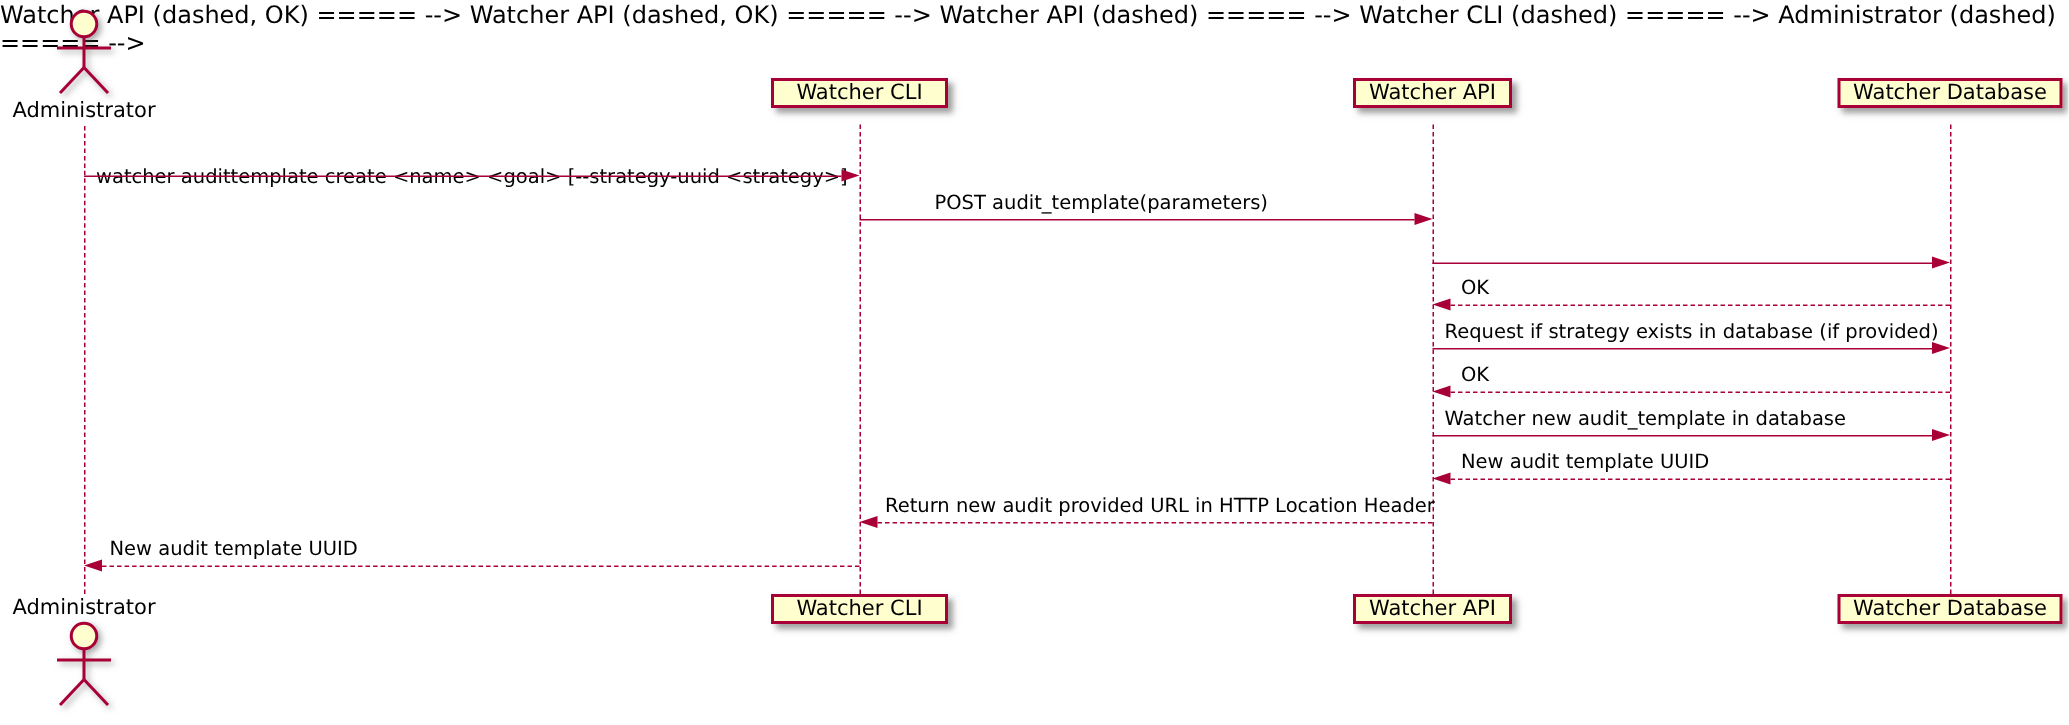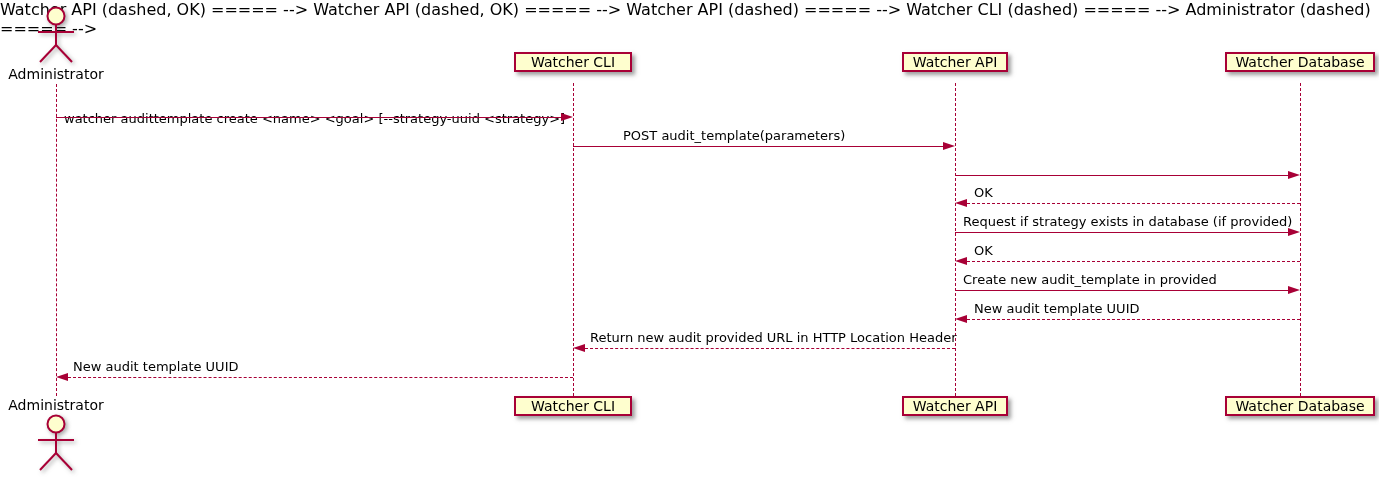--- a/index.html
+++ b/index.html
@@ -108,21 +108,21 @@
   <div class="mlabel" style="left:963px; top:214px;text-align:right;">Request if strategy exists in database (if provided)</div>
   <div class="mline solid" style="left:955px; top:232px; width:333px;"></div>
   <div class="ahead right" style="left:1288px; top:228px;"></div>
 
    Watcher API (dashed, OK) ===== --&gt;
   <div class="mlabel" style="left:974px; top:243px;">OK</div>
   <div class="mline dashed" style="left:967px; top:261px; width:333px;"></div>
   <div class="ahead left" style="left:955px; top:257px;"></div>
 
   
-  <div class="mlabel" style="left:963px; top:272px;">Create new audit_template in provided</div>
+  <div class="mlabel" style="left:963px; top:272px;">Watcher new audit_template in database</div>
   <div class="mline solid" style="left:955px; top:290px; width:333px;"></div>
   <div class="ahead right" style="left:1288px; top:286px;"></div>
 
    Watcher API (dashed) ===== --&gt;
   <div class="mlabel" style="left:974px; top:301px;">New audit template UUID</div>
   <div class="mline dashed" style="left:967px; top:319px; width:333px;"></div>
   <div class="ahead left" style="left:955px; top:315px;"></div>
 
    Watcher CLI (dashed) ===== --&gt;
   <div class="mlabel" style="left:590px; top:330px;">Return new audit provided URL in HTTP Location Header</div>

